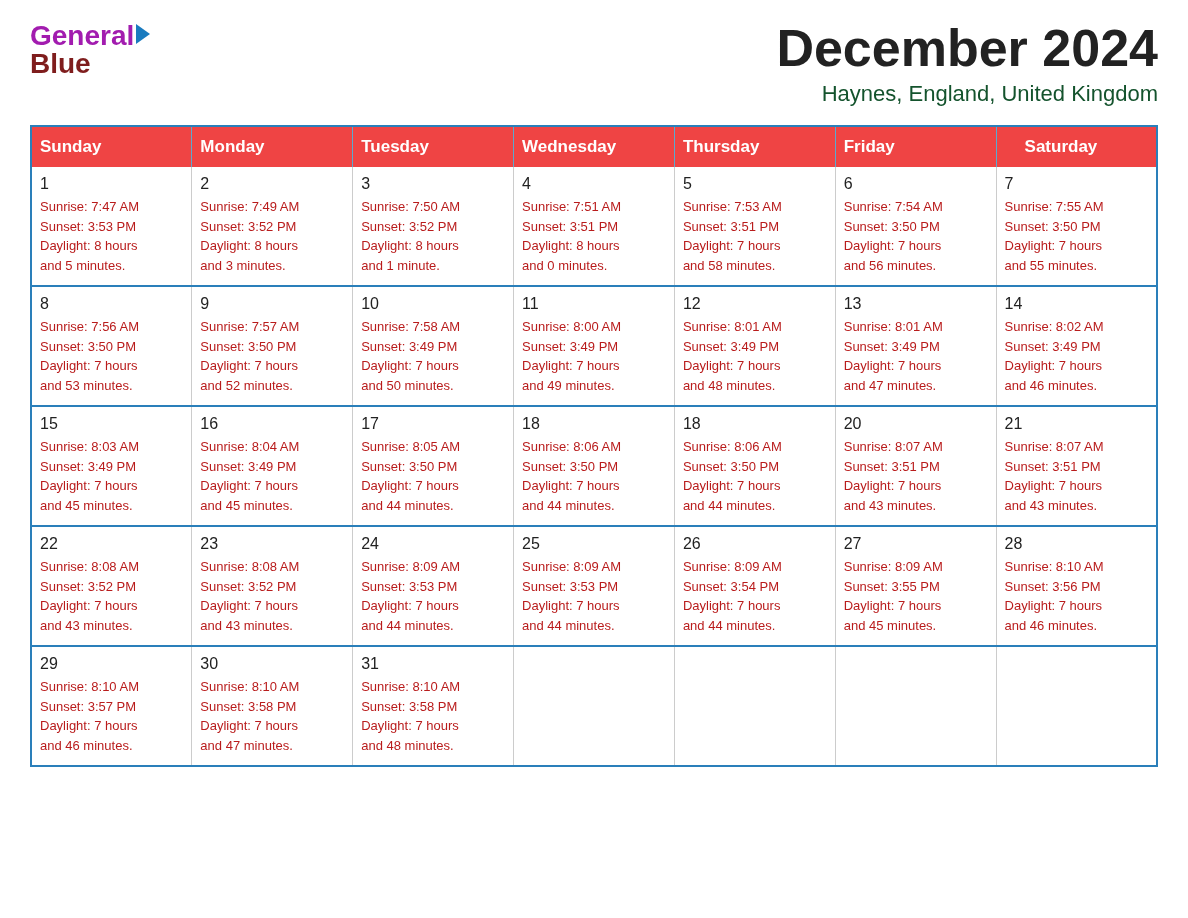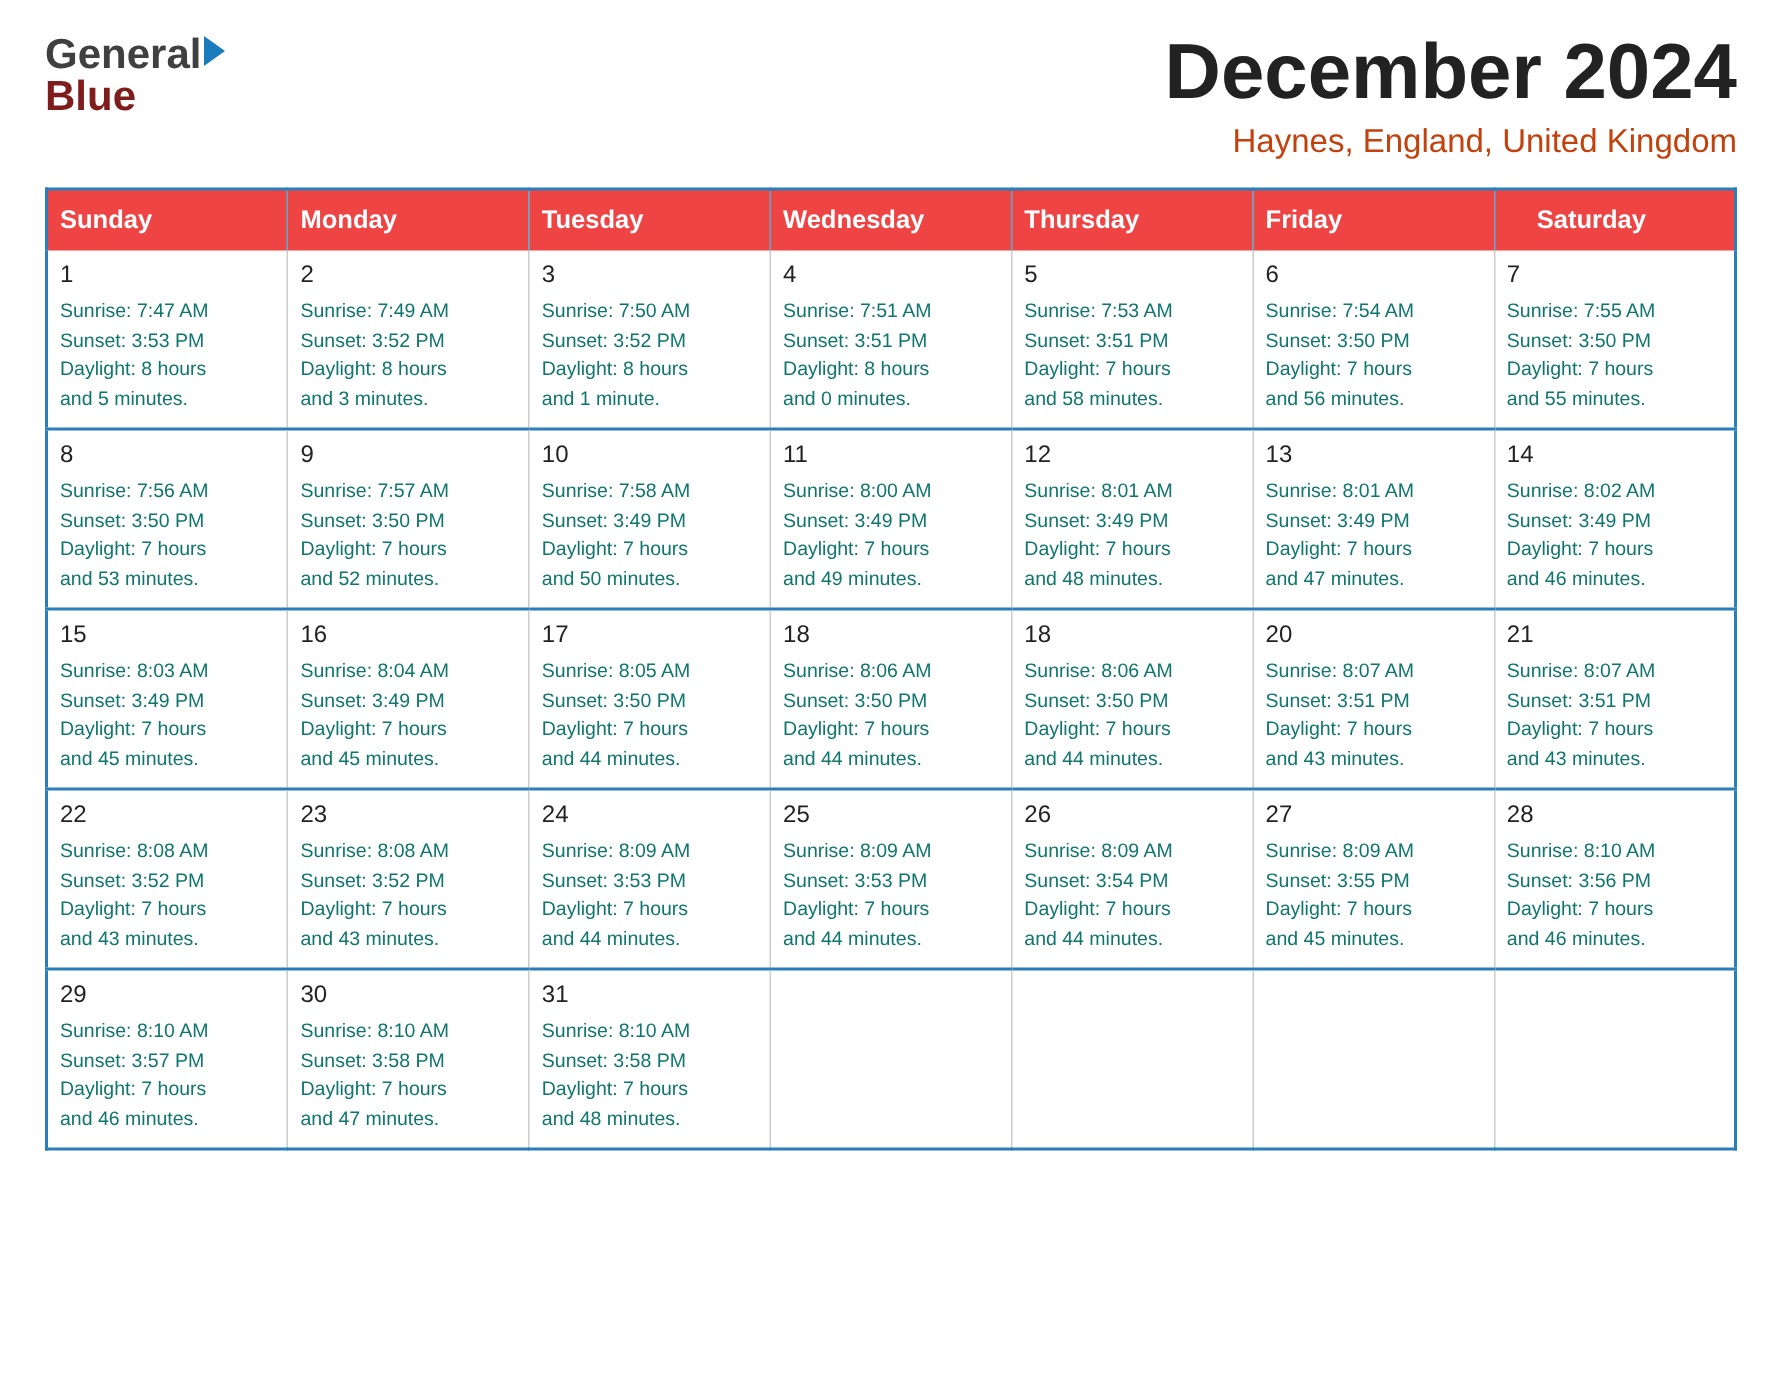--- a/index.html
+++ b/index.html
@@ -14,21 +14,21 @@
     .header {
       display: flex;
       justify-content: space-between;
       align-items: flex-start;
       margin-bottom: 18px;
     }
 
     .logo-text-general {
       font-size: 28px;
       font-weight: bold;
-      color: #404040;
+      color: #a21caf;
     }
 
     .logo-text-blue {
       font-size: 28px;
       font-weight: bold;
       color: #7f1d1d;
     }
 
     .logo-arrow {
       width: 0;
@@ -46,21 +46,21 @@
 
     .month-title {
       font-size: 52px;
       font-weight: bold;
       color: #222;
       line-height: 1.1;
     }
 
     .location {
       font-size: 22px;
-      color: #c2410c;
+      color: #14532d;
       margin-top: 4px;
     }
 
     .calendar {
       width: 100%;
       border-collapse: collapse;
       border: 2px solid #2a7fba;
     }
 
     .calendar thead tr th {
@@ -100,21 +100,21 @@
     .day-number {
       font-size: 16px;
       font-weight: normal;
       color: #222;
       display: block;
       margin-bottom: 4px;
     }
 
     .day-info {
       font-size: 13px;
-      color: #0f766e;
+      color: #b91c1c;
       line-height: 1.5;
     }
 
     .logo-container {
       display: flex;
       flex-direction: column;
       align-items: flex-start;
     }
 
     .logo-line1 {

